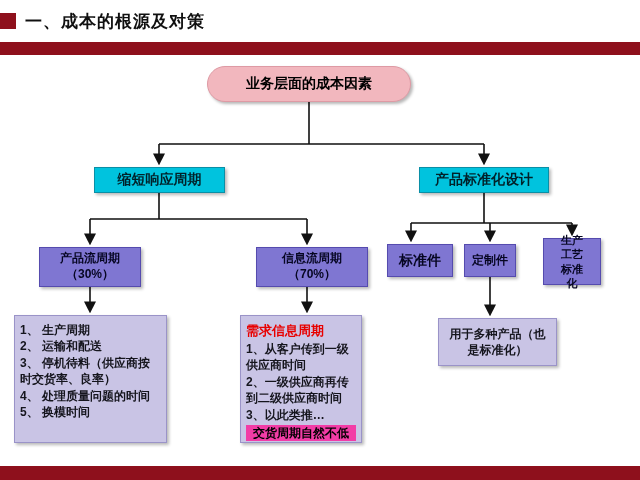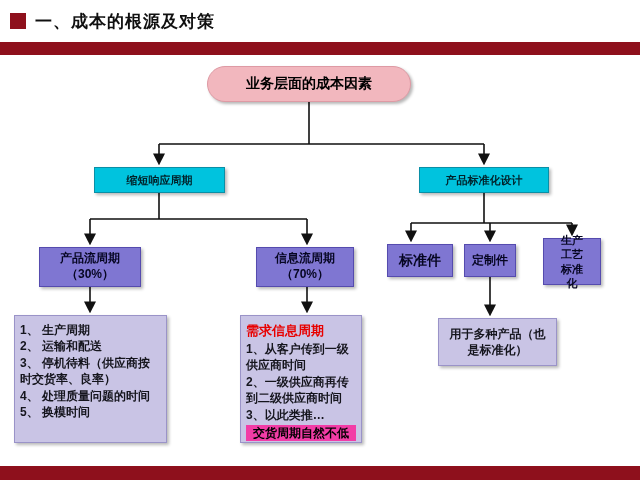--- a/index.html
+++ b/index.html
@@ -4,39 +4,39 @@
 <style>
   html,body{margin:0;padding:0;background:#ffffff;}
   .stage{
     position:relative;width:640px;height:480px;overflow:hidden;
     background:#ffffff;
     font-family:"Liberation Sans","DejaVu Sans",sans-serif;
     color:#111;
   }
   
   .header{position:absolute;top:0;left:0;width:640px;height:42px;
-    display:flex;align-items:center;padding-left:10px;box-sizing:border-box;gap:9px;background:#fff;}
+    display:flex;align-items:center;box-sizing:border-box;gap:9px;background:#fff;}
   .bullet{width:16px;height:16px;background:#8E101C;flex:0 0 auto;}
   .title{font-size:17px;font-weight:bold;margin:0;color:#101010;letter-spacing:1px;}
   .bar{position:absolute;left:0;width:640px;background:#8E101C;}
   .bar.top{top:42px;height:13px;}
   .bar.bottom{top:466px;height:14px;}
   
   .connectors{position:absolute;top:0;left:0;pointer-events:none;}
   
   .box{position:absolute;box-sizing:border-box;display:flex;align-items:center;justify-content:center;
     text-align:center;font-weight:bold;box-shadow:2px 2px 3px rgba(0,0,0,0.28);}
   .top-node{left:207px;top:66px;width:204px;height:36px;background:#F2B7BE;border:1px solid #DE9AA4;
     border-radius:18px;font-size:14px;color:#000;}
-  .branch{background:#00C3DE;border:1px solid #0A8FA6;font-size:11px;color:#00222A;}
+  .branch{background:#00C3DE;border:1px solid #0A8FA6;font-size:14px;color:#00222A;}
   .branch.left{left:94px;top:167px;width:131px;height:26px;}
   .branch.right{left:419px;top:167px;width:130px;height:26px;}
   .purple{background:#7F76D2;border:1px solid #554BAE;font-size:12px;color:#060622;white-space:pre-line;line-height:1.3;}
   .purple.product{left:39px;top:247px;width:102px;height:40px;}
-  .purple.info{left:256px;top:247px;width:98px;height:40px;}
+  .purple.info{left:256px;top:247px;width:112px;height:40px;}
   .purple.std{left:387px;top:244px;width:66px;height:33px;font-size:14px;}
   .purple.custom{left:464px;top:244px;width:52px;height:33px;font-size:12px;}
   .purple.process{left:543px;top:238px;width:58px;height:47px;font-size:11px;padding:14px;}
   
   .list-box{position:absolute;background:#C9C4E5;border:1px solid #9A93C8;font-size:12px;font-weight:bold;
     color:#15151d;padding:6px 5px;box-sizing:border-box;line-height:1.37;box-shadow:2px 2px 3px rgba(0,0,0,0.28);}
   .list-box.left{left:14px;top:315px;width:153px;height:128px;}
   .list-box.middle{left:240px;top:315px;width:122px;height:128px;}
   .note{left:438px;top:318px;width:119px;height:48px;display:flex;align-items:center;justify-content:center;text-align:center;}
   .li{text-align:left;}

